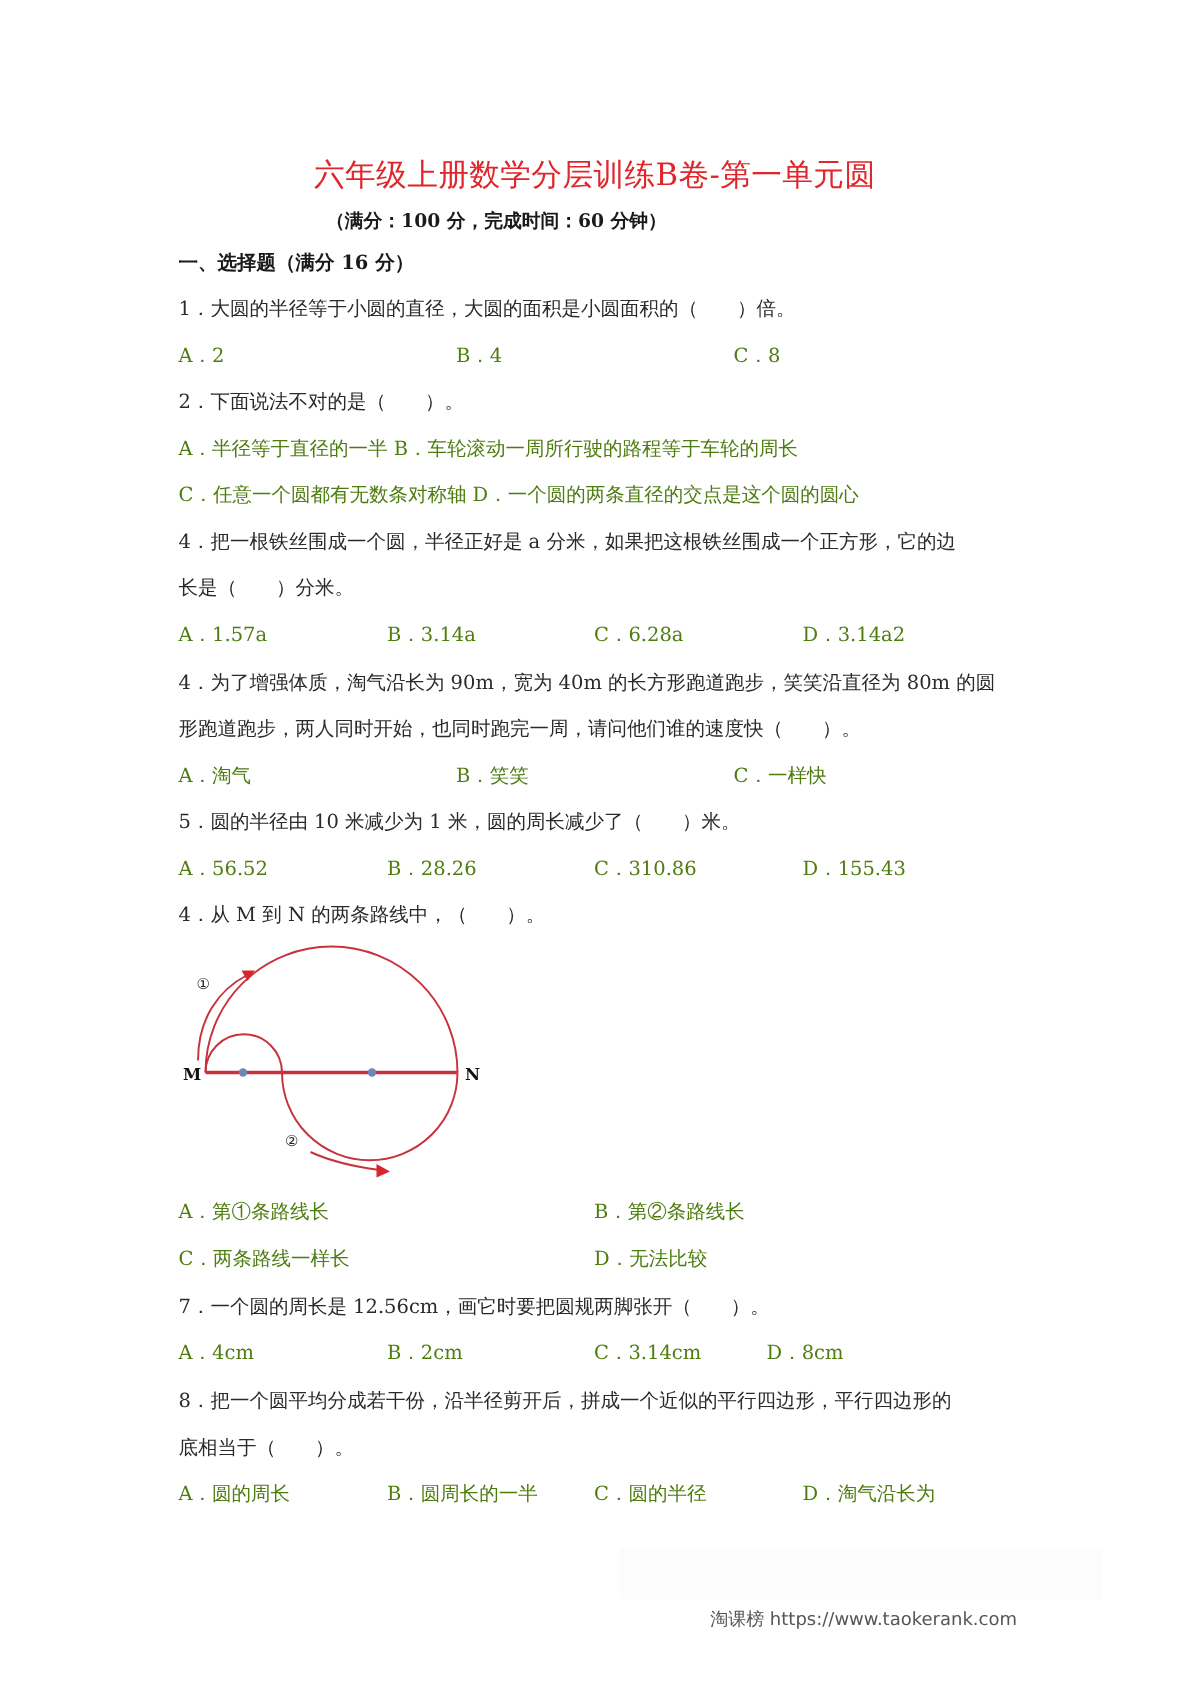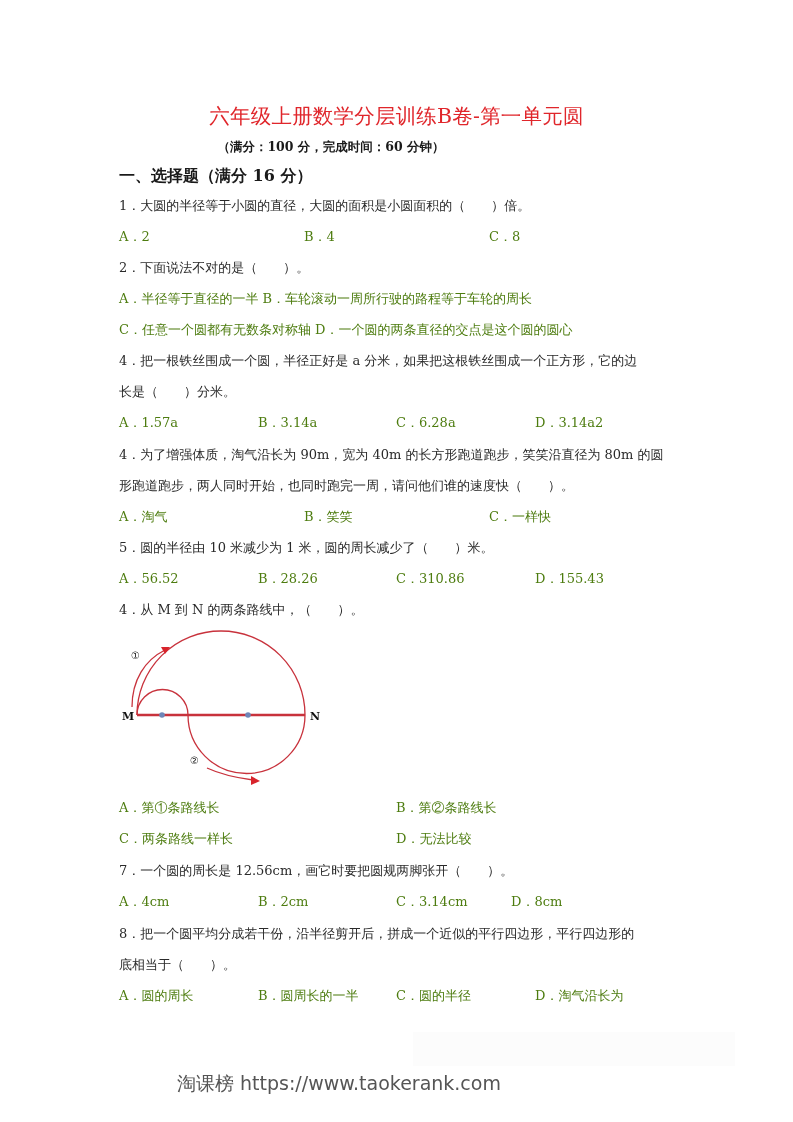--- a/index.html
+++ b/index.html
@@ -11,30 +11,30 @@
   .title {
     position: absolute; left: 0; width: 793px; top: 102px;
     text-align: center; font-size: 20.5px; color: #e0262b; font-weight: normal;
     letter-spacing: 0.2px;
   }
   .subtitle {
     position: absolute; left: 0; width: 662px; top: 139px;
     text-align: center; font-size: 12.5px; font-weight: bold; color: #1a1a1a;
   }
   .section {
-    position: absolute; left: 119px; top: 166px; font-size: 16px; font-weight: bold; color: #1a1a1a;
+    position: absolute; left: 119px; top: 166px; font-size: 13px; font-weight: bold; color: #1a1a1a;
   }
   .line {
     position: absolute; left: 119px; font-size: 13px; color: #2a2a2a; white-space: nowrap;
   }
   .opt { position: absolute; font-size: 13px; color: #4d7c0f; white-space: nowrap; }
   .diagram { position: absolute; left: 110px; top: 625px; width: 230px; height: 170px; }
   .footer {
-    position: absolute; left: 0; width: 678px; top: 1071px; text-align: center;
-    font-family: "DejaVu Sans", "Liberation Sans", sans-serif; font-size: 19px; color: #555555;
+    position: absolute; left: 0; width: 678px; top: 1071px; text-align: right;
+    font-family: "DejaVu Sans", "Liberation Sans", sans-serif; font-size: 12px; color: #555555;
   }
   .faint-box {
     position: absolute; left: 413px; top: 1032px; width: 322px; height: 34px; background: #fcfcfc;
   }
 </style>
 </head>
 <body>
 
 <div class="title">六年级上册数学分层训练B卷-第一单元圆</div>
 <div class="subtitle">（满分：100 分，完成时间：60 分钟）</div>

